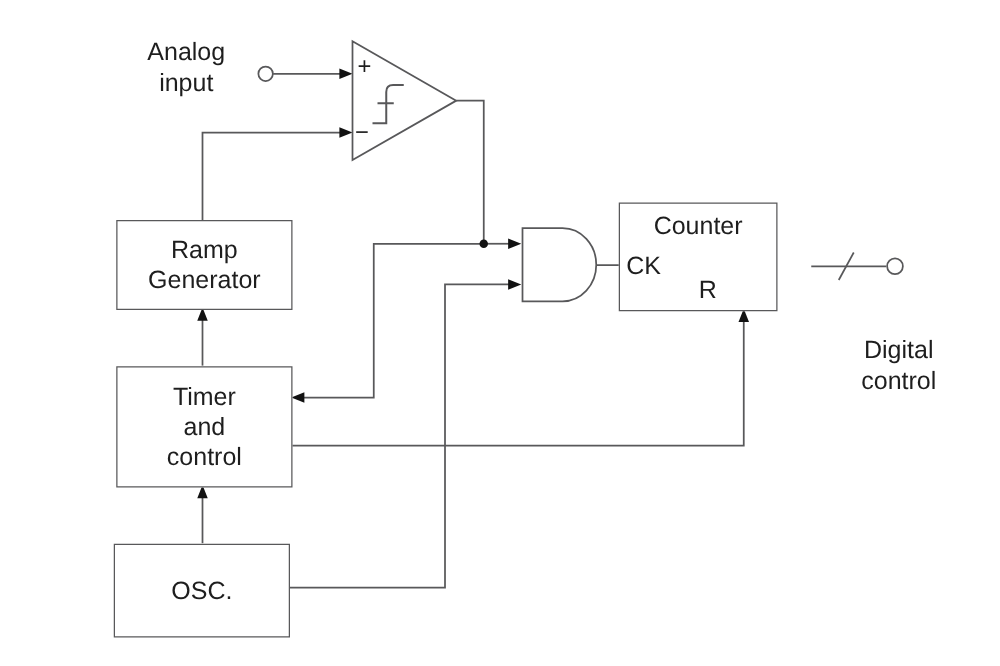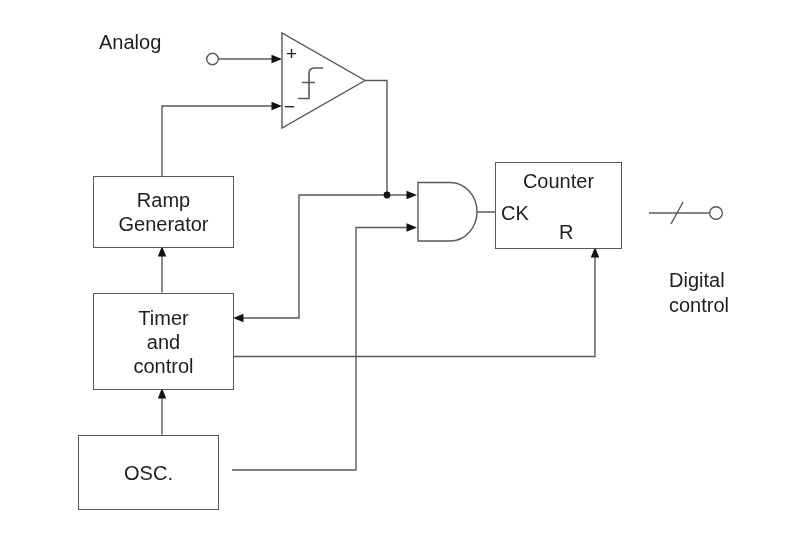--- a/index.html
+++ b/index.html
@@ -29,30 +29,30 @@
     position:absolute;
     border:1.5px solid var(--line);
     background:#ffffff;
     display:flex;flex-direction:column;
     align-items:center;justify-content:center;
     font-size:20px;line-height:24px;
     text-align:center;
   }
   .block-ramp{left:93px;top:176px;width:139px;height:70px;}
   .block-timer{left:93px;top:293px;width:139px;height:95px;}
-  .block-osc{left:78px;top:435px;width:139px;height:73px;}
+  .block-osc{left:91px;top:435px;width:139px;height:73px;}
   .block-counter{left:495px;top:162px;width:125px;height:85px;display:block;}
   .counter-title{position:absolute;left:0;right:0;top:6px;text-align:center;line-height:24px;}
   .pin-ck{position:absolute;left:5px;top:39px;line-height:22px;}
   .pin-r{position:absolute;left:63px;top:58px;line-height:22px;}
 
   .text-label{
     position:absolute;
     font-size:20px;line-height:25px;
-    text-align:left;
+    text-align:center;
   }
   .label-analog{left:99px;top:30px;width:100px;}
   .label-digital{left:669px;top:228px;width:100px;margin-top:40px;}
 
   .sign{position:absolute;font-size:19px;line-height:19px;}
   .sign-plus{left:286px;top:44px;}
   .sign-minus{left:284px;top:97px;}
 </style>
 </head>
 <body>
@@ -97,20 +97,21 @@
     <line class="wire" x1="162" y1="434.5" x2="162" y2="393.5"></line>
     <polygon class="arrowhead" points="162,388 157.8,398.5 166.2,398.5"></polygon>
 
     <line class="wire" x1="649" y1="213" x2="709" y2="213"></line>
     <line class="wire" x1="671" y1="224" x2="683" y2="202"></line>
     <circle class="terminal" cx="716" cy="213" r="6.3"></circle>
   </svg>
 
   <div class="text-label label-analog">
     <div>Analog</div>
+    <div>input</div>
   </div>
 
   <span class="sign sign-plus">+</span>
   <span class="sign sign-minus">−</span>
 
   <div class="block block-timer">
     <div>Timer</div>
     <div>and</div>
     <div>control</div>
   </div>

